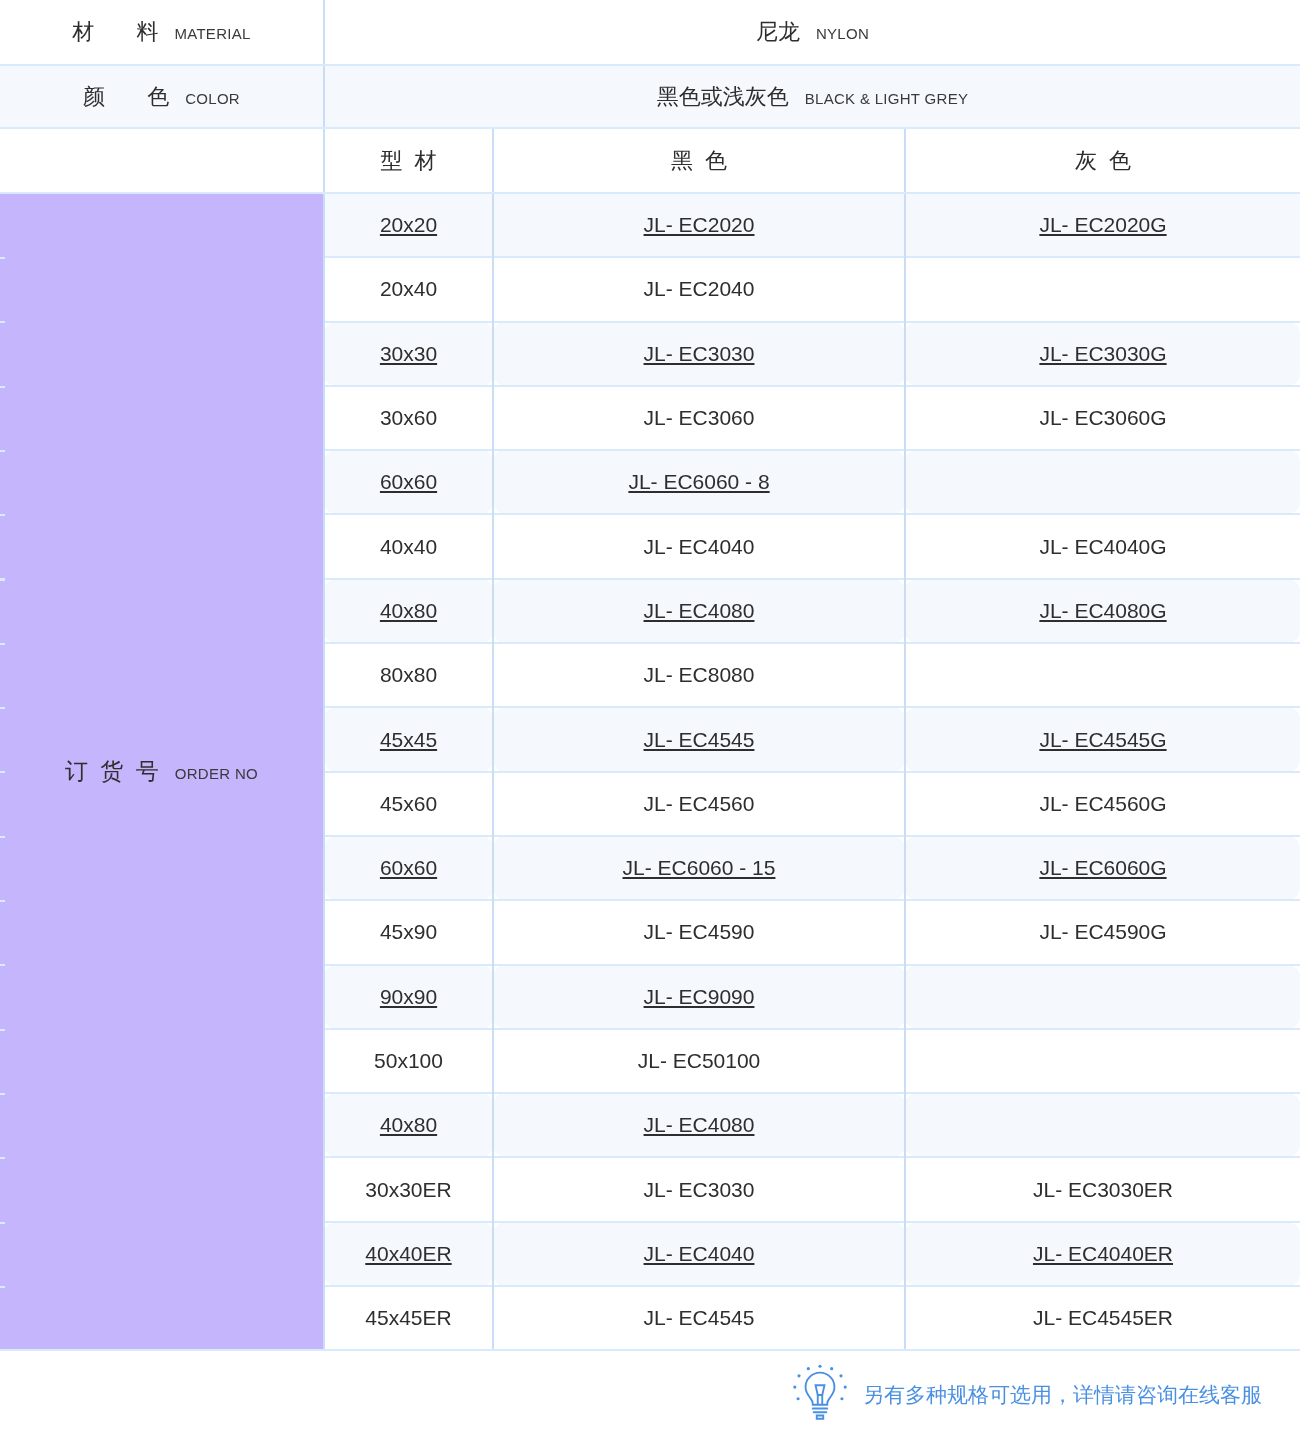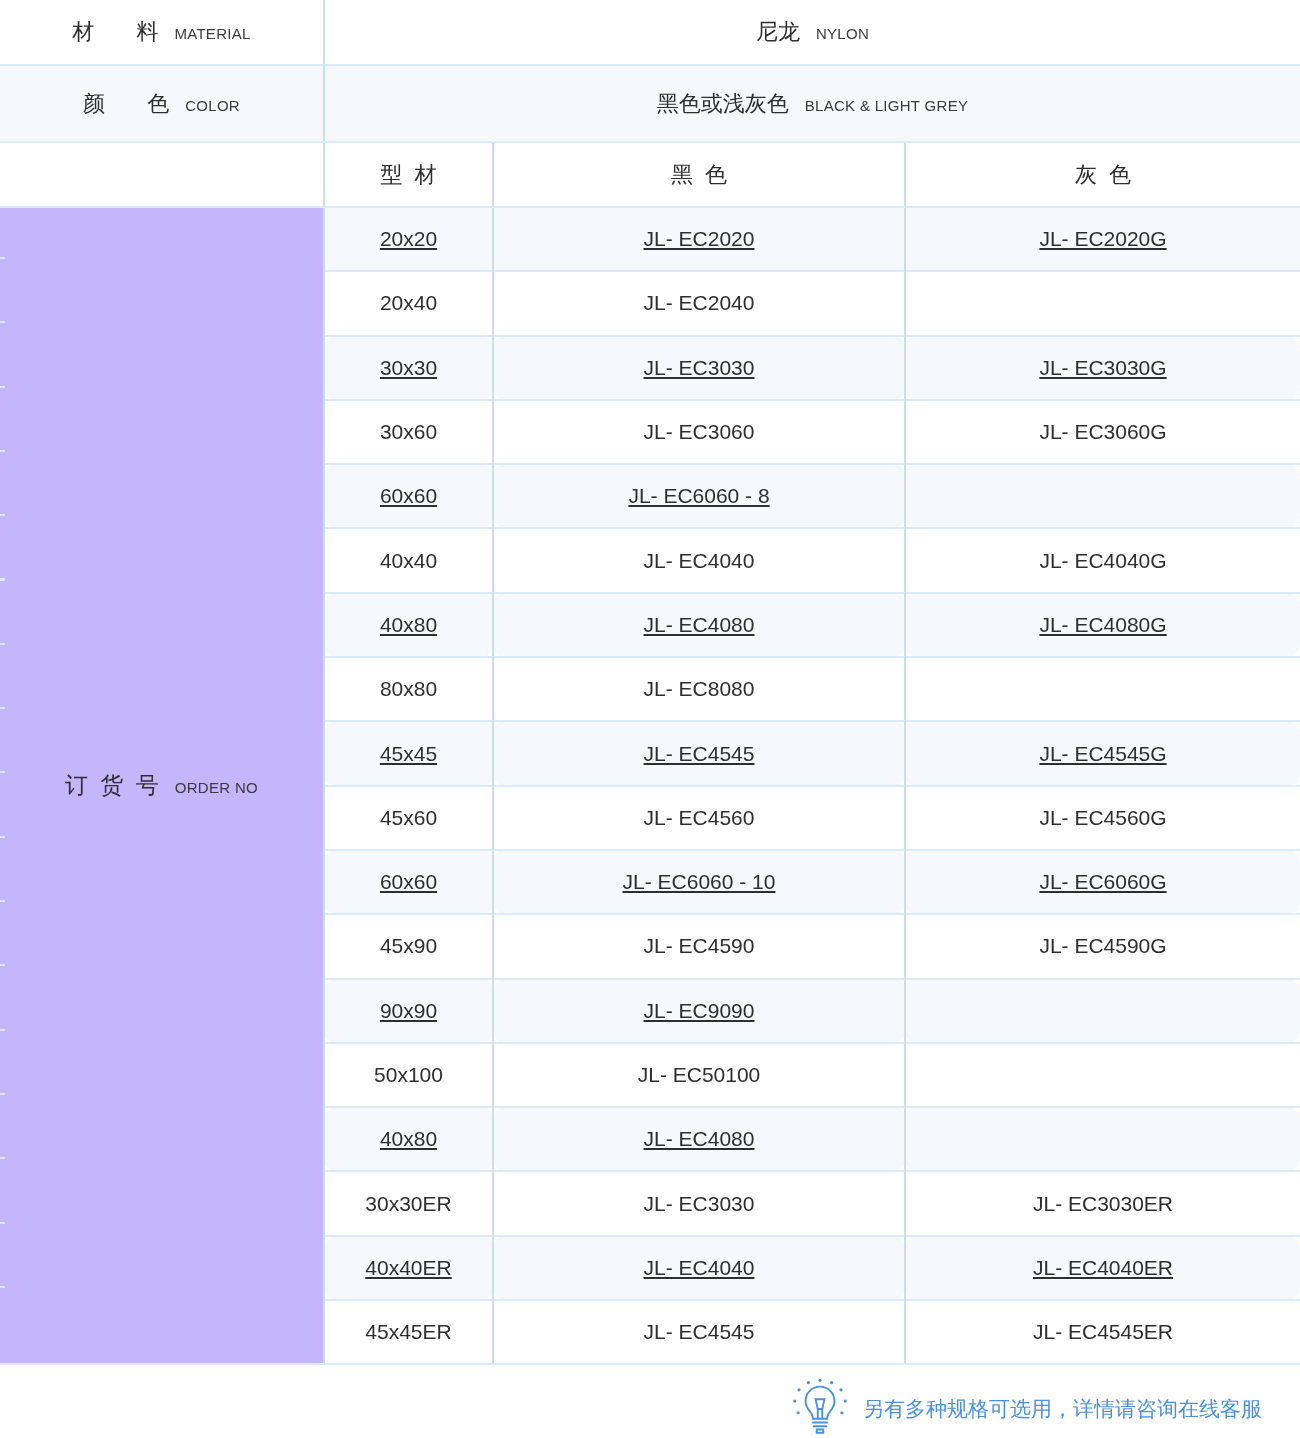--- a/index.html
+++ b/index.html
@@ -20,21 +20,21 @@
 
   table.spec {
     width: 1300px;
     table-layout: fixed;
     border-collapse: collapse;
   }
   td { vertical-align: middle; }
 
   
   .row-a { height: 65px; margin-left: 20px; }
-  .row-b { height: 77px; }
+  .row-b { height: 63px; }
   .row-c { height: 65px; padding-left: 16px; }
   .row-a td, .row-b td, .row-c td { border-bottom: 2px solid var(--bh); }
   .row-b td { background: var(--tint); }
   .cell-label { text-align: center; border-right: 2px solid var(--bv); }
   .cell-value { text-align: center; }
   .row-c .hcell { text-align: center; }
   .row-c .hc1 { border-right: 2px solid var(--bv); }
   .row-c .hc2, .row-c .hc3 { border-right: 2px solid var(--bv); }
 
   .cn { font-size: 22px; color: var(--txt); }
@@ -188,21 +188,21 @@
           <td class="dcell c3">JL- EC4545</td>
           <td class="dcell c4">JL- EC4545G</td>
         </tr>
         <tr class="data-row plain">
           <td class="dcell c2">45x60</td>
           <td class="dcell c3">JL- EC4560</td>
           <td class="dcell c4">JL- EC4560G</td>
         </tr>
         <tr class="data-row tint">
           <td class="dcell c2">60x60</td>
-          <td class="dcell c3">JL- EC6060 - 10</td>
+          <td class="dcell c3">JL- EC6060 - 15</td>
           <td class="dcell c4">JL- EC6060G</td>
         </tr>
         <tr class="data-row plain">
           <td class="dcell c2">45x90</td>
           <td class="dcell c3">JL- EC4590</td>
           <td class="dcell c4">JL- EC4590G</td>
         </tr>
         <tr class="data-row tint">
           <td class="dcell c2">90x90</td>
           <td class="dcell c3">JL- EC9090</td>

